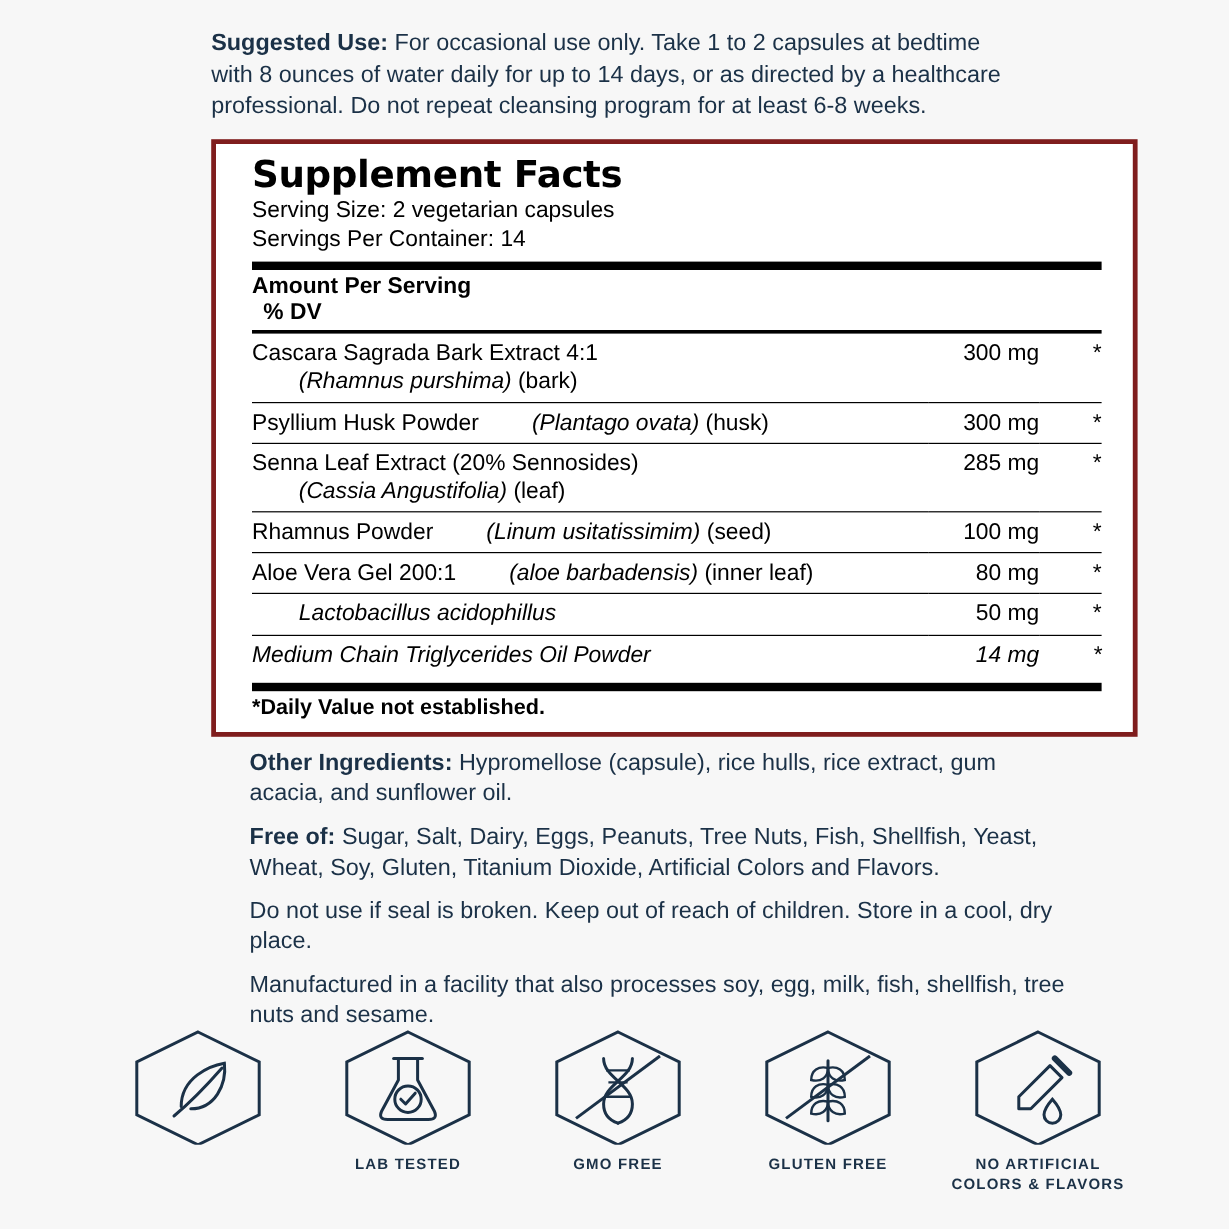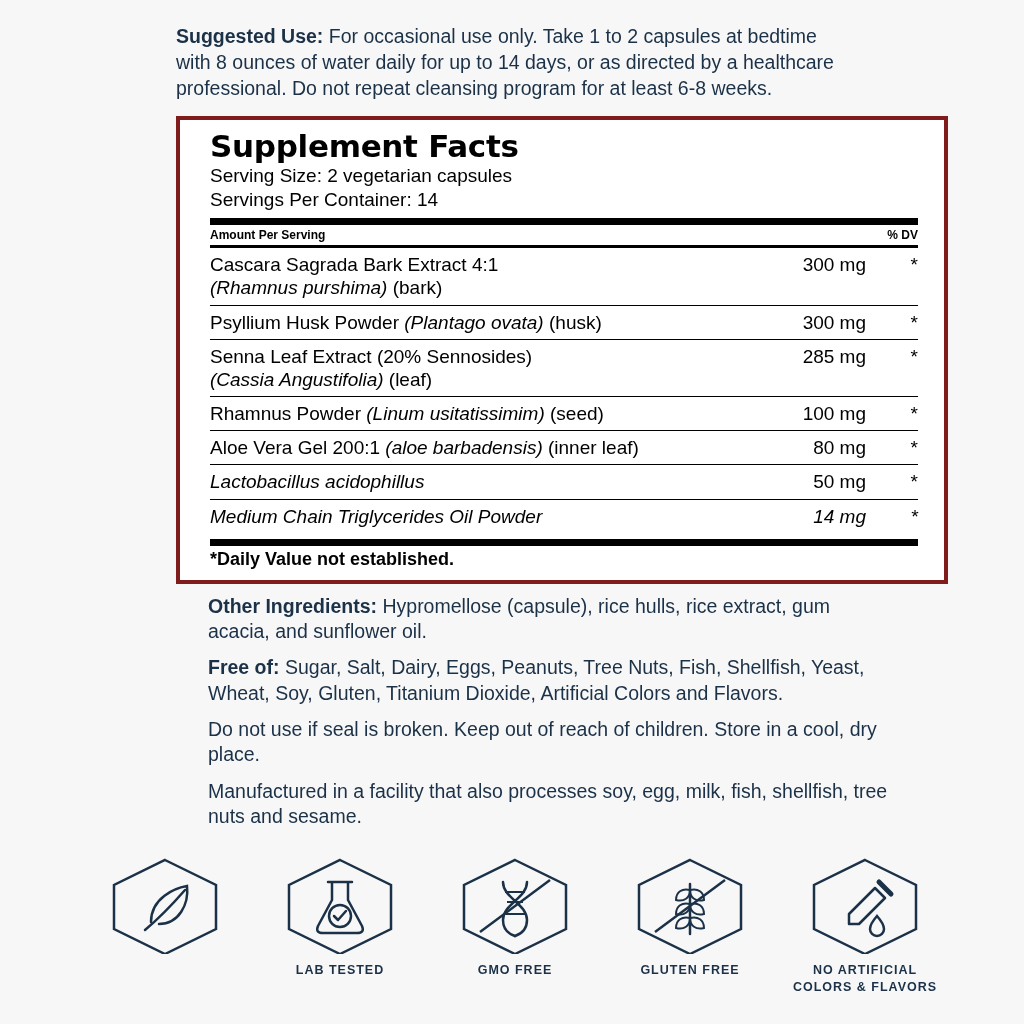--- a/index.html
+++ b/index.html
@@ -60,26 +60,27 @@
   .rule-thick {
     border-top: 7px solid #000;
     margin: 6px 0 0 0;
   }
   .rule-med {
     border-top: 3px solid #000;
     margin: 0;
   }
   .sf-head {
     display: flex;
-    justify-content: space-between;
+    justify-content: flex-start;
     align-items: baseline;
     font-weight: bold;
-    font-size: 12px;
+    font-size: 19px;
     color: #000;
     padding: 3px 0 3px 0;
+    flex-direction: column;
   }
   .sf-head .aps {
     text-align: right;
   }
   .sf-head .dv {
     width: 52px;
     text-align: right;
     padding-left: 6px;
   }
   table.sf-table {
@@ -107,20 +108,21 @@
     width: 92px;
   }
   td.dv {
     text-align: right;
     white-space: nowrap;
     width: 52px;
     padding-left: 10px;
   }
   .ital {
     font-style: italic;
+    margin-left: 39px;
   }
   .sf-foot {
     font-weight: bold;
     font-size: 18px;
     color: #000;
     padding-top: 3px;
   }
   
   .below {
     width: 680px;

